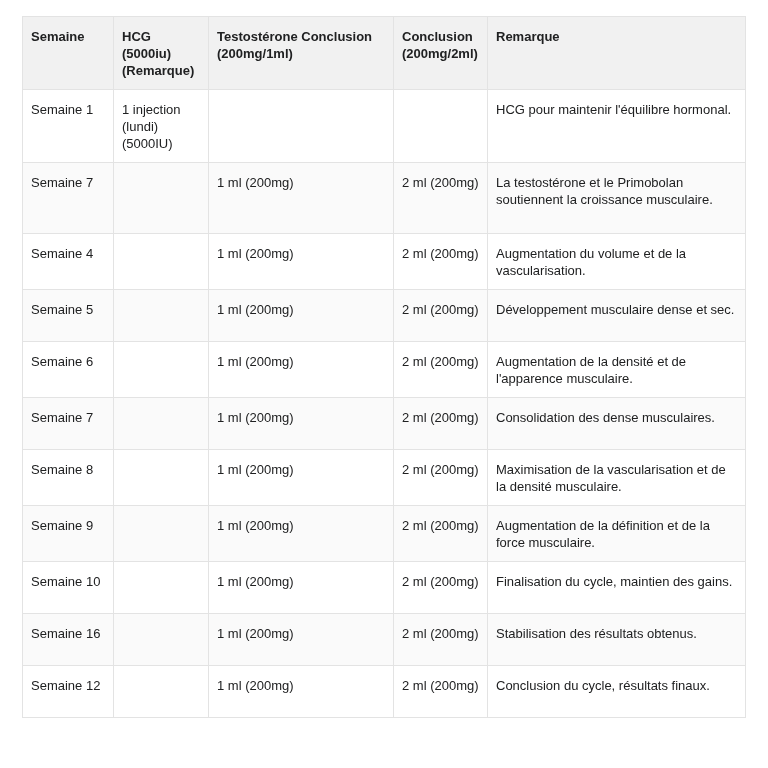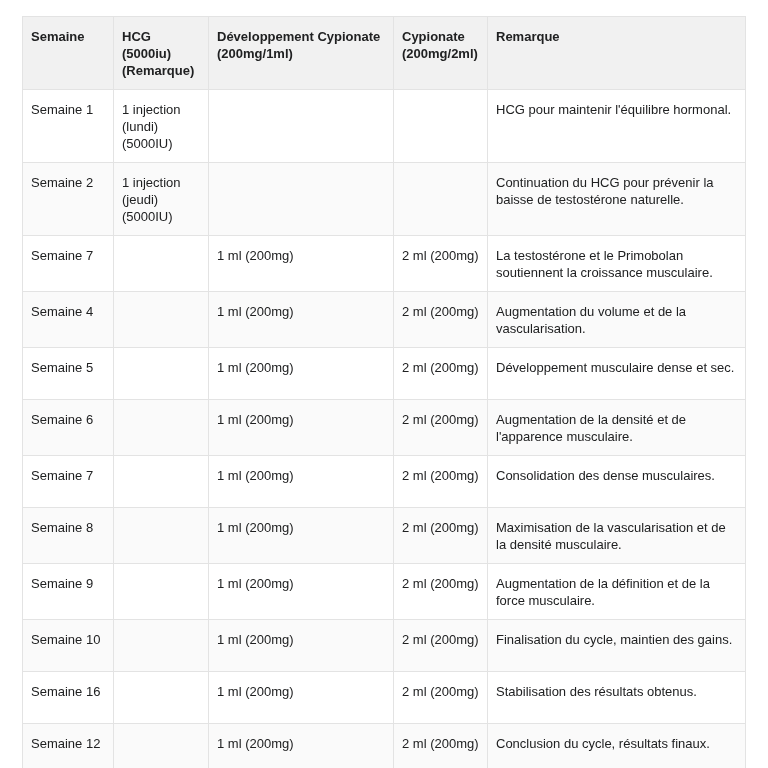--- a/index.html
+++ b/index.html
@@ -61,41 +61,34 @@
       <col class="c-week">
       <col class="c-hcg">
       <col class="c-testo">
       <col class="c-primo">
       <col class="c-remark">
     </colgroup>
     <thead>
       <tr>
         <th>Semaine</th>
         <th>HCG (5000iu) (Remarque)</th>
-        <th>Développement Cypionate (200mg/1ml)</th>
-        <th>Cypionate (200mg/2ml)</th>
+        <th>Testostérone Conclusion (200mg/1ml)</th>
+        <th>Conclusion (200mg/2ml)</th>
         <th>Remarque</th>
       </tr>
     </thead>
     <tbody>
   <tr>
     <td>Semaine 1</td>
     <td>1 injection (lundi) (5000IU)</td>
     <td></td>
     <td></td>
     <td>HCG pour maintenir l'équilibre hormonal.</td>
   </tr>
 
-  <tr>
-    <td>Semaine 2</td>
-    <td>1 injection (jeudi) (5000IU)</td>
-    <td></td>
-    <td></td>
-    <td>Continuation du HCG pour prévenir la baisse de testostérone naturelle.</td>
-  </tr>
 
   <tr>
     <td>Semaine 7</td>
     <td></td>
     <td>1 ml (200mg)</td>
     <td>2 ml (200mg)</td>
     <td>La testostérone et le Primobolan soutiennent la croissance musculaire.</td>
   </tr>
 
   <tr>

